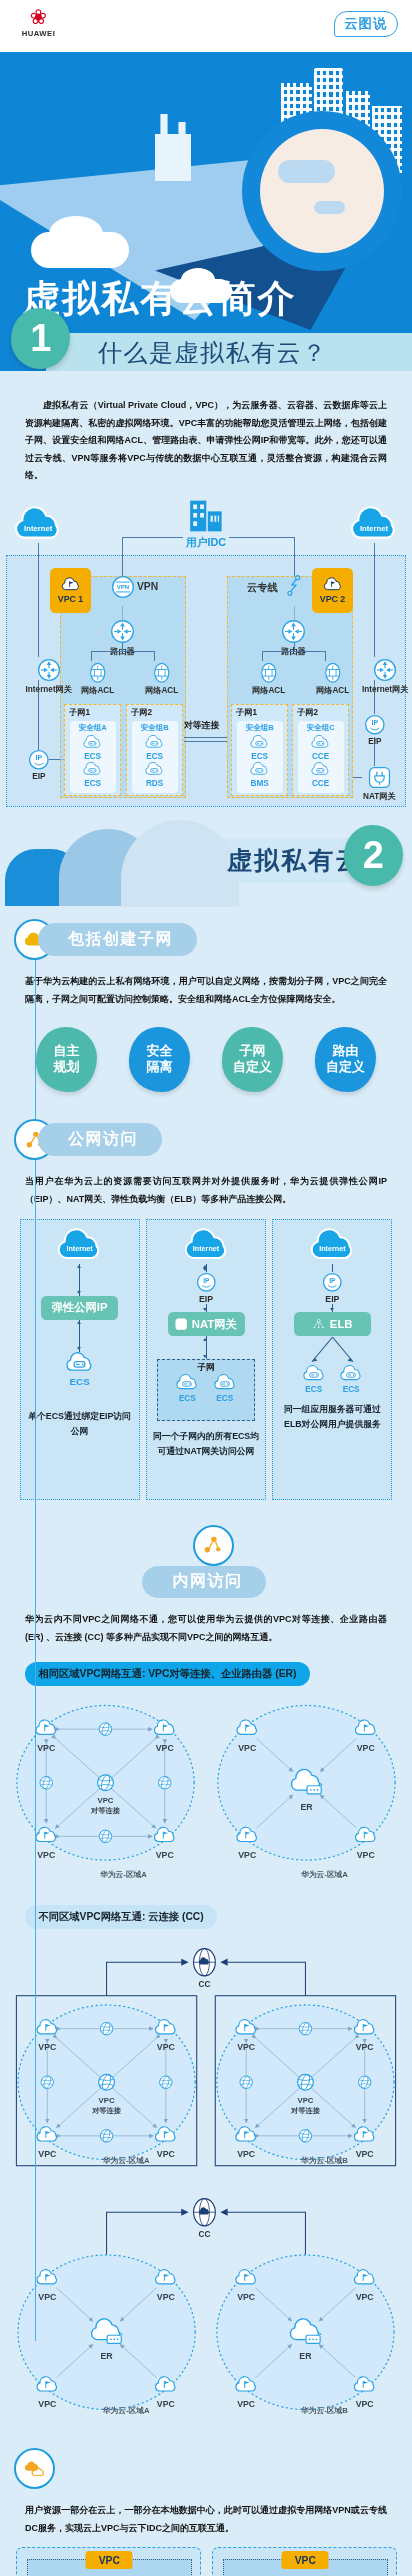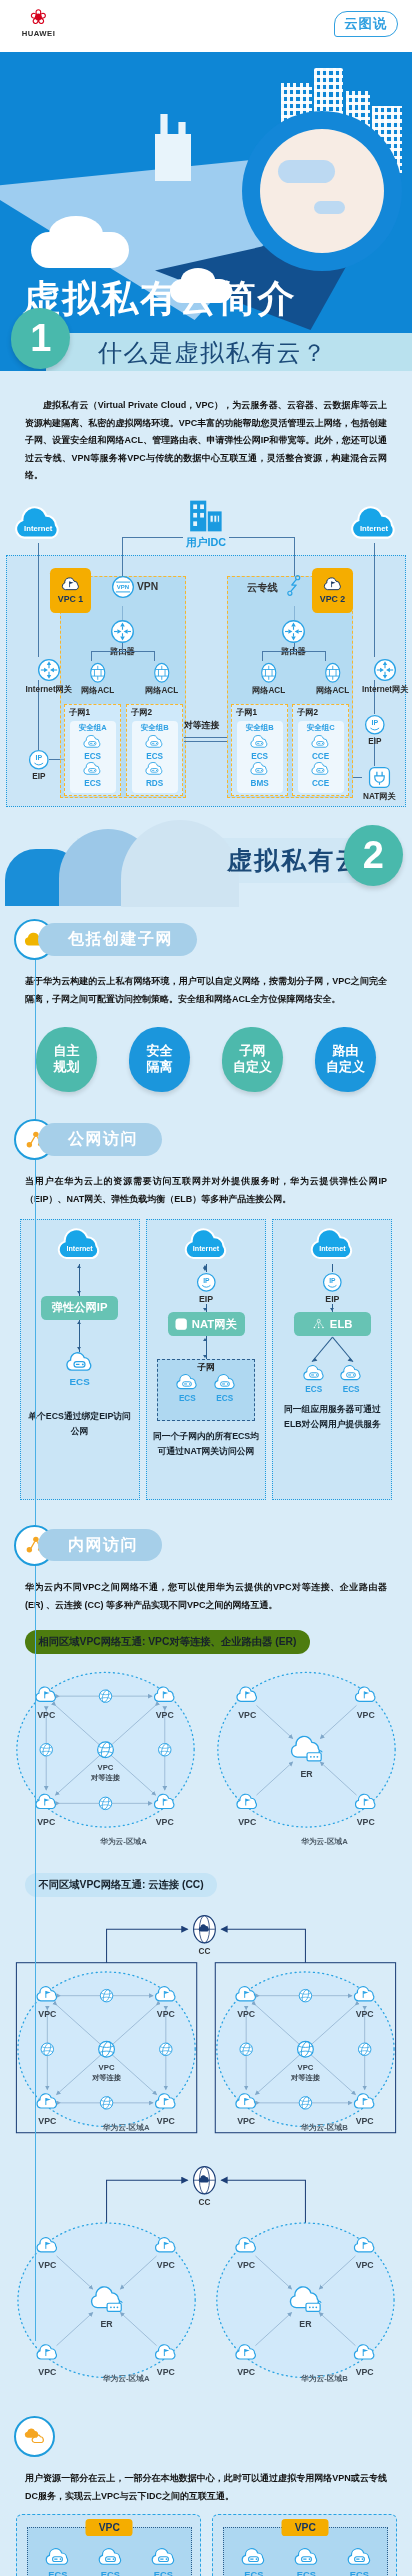--- a/index.html
+++ b/index.html
@@ -702,30 +702,30 @@
               <svg width="24" height="18.5" viewBox="0 0 48 38">
                 <use href="#s-ecs"></use>
               </svg>
               <div class="iclab blue">ECS</div>
             </div>
         </div>
         <div class="cap">同一组应用服务器可通过ELB对公网用户提供服务</div>
       </div>
     </div>
 
-    <div class="sc-head" style="margin-top:25px;">
+    <div class="sc-head" style="margin-top:25px;flex-direction:column;">
       <span class="sc-dot">
           <svg width="19.6" height="19.6" viewBox="0 0 36 36">
             <use href="#s-netnode"></use>
           </svg>
         </span>
       <span class="sc-pill">内网访问</span>
     </div>
     <p class="para">华为云内不同VPC之间网络不通，您可以使用华为云提供的VPC对等连接、企业路由器 (ER) 、云连接 (CC) 等多种产品实现不同VPC之间的网络互通。</p>
-    <div class="sublab" style="margin:15.5px 0 0 25px;display:block;width:fit-content;background:#4d7c0f;border-radius:12.4px;padding:5.2px 13.4px;font-size:10.3px;font-weight:700;color:#16212b;">相同区域VPC网络互通: VPC对等连接、企业路由器 (ER)</div>
+    <div class="sublab" style="margin:15.5px 0 0 25px;display:block;width:fit-content;background:#0ea5e9;border-radius:12.4px;padding:5.2px 13.4px;font-size:10.3px;font-weight:700;color:#16212b;">相同区域VPC网络互通: VPC对等连接、企业路由器 (ER)</div>
 
     <svg class="meshsvg" width="402" height="192" viewBox="0 0 780 372">
       <use href="#g-mesh" x="10" y="8"></use>
       <use href="#g-er" x="400" y="8"></use>
       <text x="230" y="352" font-size="15" font-weight="700" fill="#4c5a66" text-anchor="middle">华为云-区域A</text>
       <text x="620" y="352" font-size="15" font-weight="700" fill="#4c5a66" text-anchor="middle">华为云-区域A</text>
     </svg>
 
     <div class="sublab" style="margin:18.5px 0 0 25px;display:block;width:fit-content;background:#c5e4f6;border-radius:12.4px;padding:5.2px 13.4px;font-size:10.3px;font-weight:700;color:#16212b;">不同区域VPC网络互通: 云连接 (CC)</div>
 

